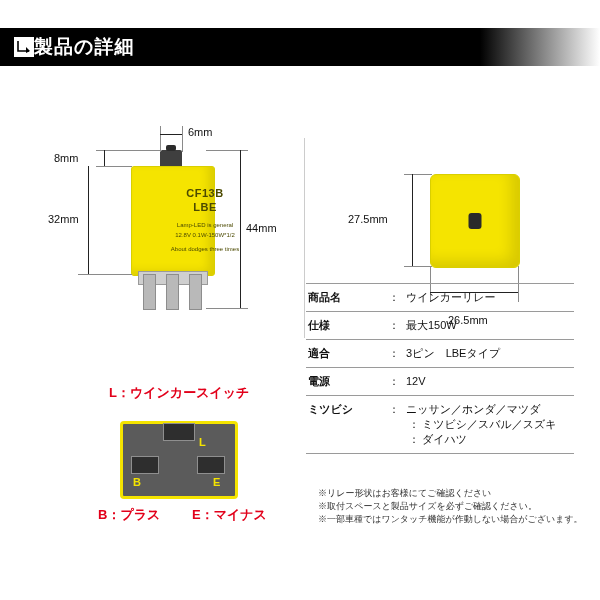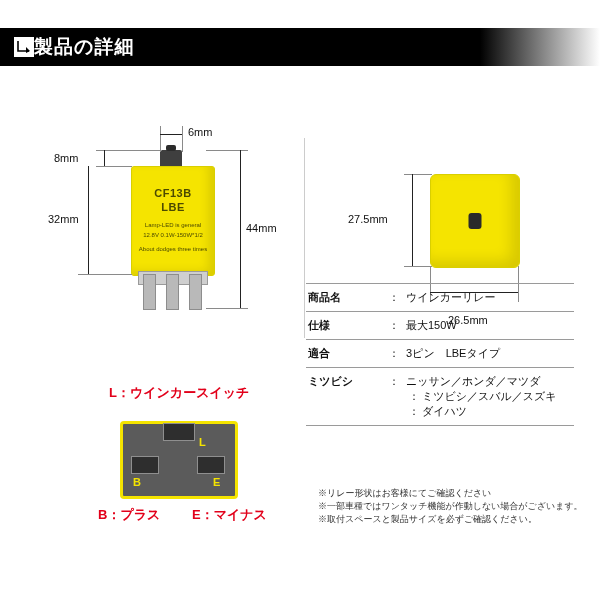--- a/index.html
+++ b/index.html
@@ -59,20 +59,21 @@
     background: #f5e400;
     border: 1px solid #d9cf00;
     border-radius: 3px;
     box-shadow: inset -6px -4px 10px rgba(0,0,0,.10);
   }
   .relay-left .txt {
     position: absolute;
     width: 100%;
     text-align: center;
     color: #4c4a00;
+    padding-left: 32px;
   }
   .t-cf13b { top: 20px; font-size: 11px; font-weight: bold; letter-spacing:.5px;}
   .t-lbe   { top: 34px; font-size: 11px; font-weight: bold; letter-spacing:.5px;}
   .t-l1    { top: 55px; font-size: 6px; }
   .t-l2    { top: 65px; font-size: 6px; }
   .t-l3    { top: 79px; font-size: 6px; }
 
   .relay-top-stub {
     position: absolute;
     left: 160px; top: 84px;
@@ -302,34 +303,41 @@
       </td>
     </tr>
     <tr>
       <td class="k">適合</td>
       <td class="c">：</td>
       <td class="v">
         <div>3ピン　LBEタイプ</div>
       </td>
     </tr>
     <tr>
+      <td class="k">電源</td>
+      <td class="c">：</td>
+      <td class="v">
+        <div>12V</div>
+      </td>
+    </tr>
+    <tr>
       <td class="k">ミツビシ</td>
       <td class="c">：</td>
       <td class="v">
         <div>ニッサン／ホンダ／マツダ</div>
         <div style="display:flex;">
           <span style="width:16px;display:inline-block;text-align:center;">：</span>
           <span>ミツビシ／スバル／スズキ</span>
         </div>
         <div style="display:flex;">
           <span style="width:16px;display:inline-block;text-align:center;">：</span>
           <span>ダイハツ</span>
         </div>
       </td>
     </tr>
   </tbody>
 </table>
 
 <div class="notes">
   <div>※リレー形状はお客様にてご確認ください</div>
+  <div>※取付スペースと製品サイズを必ずご確認ください。</div>
   <div>※一部車種ではワンタッチ機能が作動しない場合がございます。</div>
-  <div>※取付スペースと製品サイズを必ずご確認ください。</div>
 </div>
 
 </body></html>

